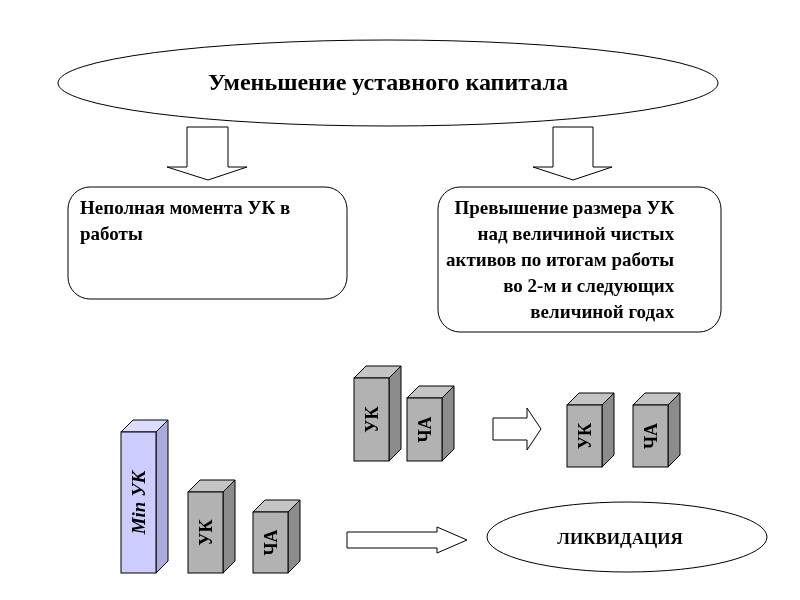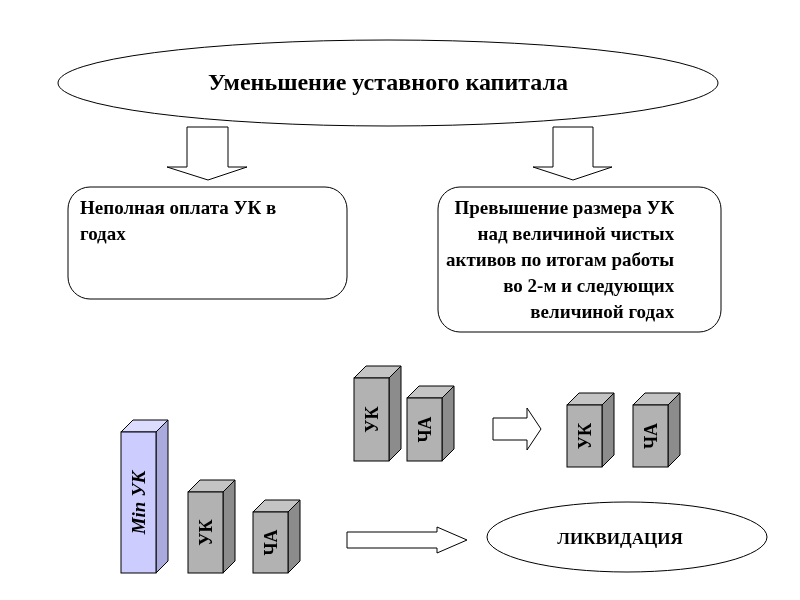--- a/index.html
+++ b/index.html
@@ -71,22 +71,22 @@
 
   <polygon points="493,418 527,418 527,408 541,429 527,450 527,440 493,440" fill="#fff" stroke="#000" stroke-width="1"></polygon>
 
   <polygon points="347,532 437,532 437,527 467,540 437,553 437,548 347,548" fill="#fff" stroke="#000" stroke-width="1"></polygon>
 
   <ellipse cx="627" cy="537" rx="140" ry="35" fill="#fff" stroke="#000" stroke-width="1"></ellipse>
   <text class="txt" x="620" y="544" font-size="17" text-anchor="middle">ЛИКВИДАЦИЯ</text>
 </svg>
 
 <div class="box-text" style="left:80px; top:195px;">
-  <div>Неполная оплата УК в</div>
-  <div>годах</div>
+  <div>Неполная момента УК в</div>
+  <div>работы</div>
 </div>
 
 <div class="box-text" style="left:446px; top:195px;text-align:right;">
   <div>Превышение размера УК</div>
   <div>над величиной чистых</div>
   <div>активов по итогам работы</div>
   <div>во 2-м и следующих</div>
   <div>величиной годах</div>
 </div>
 

